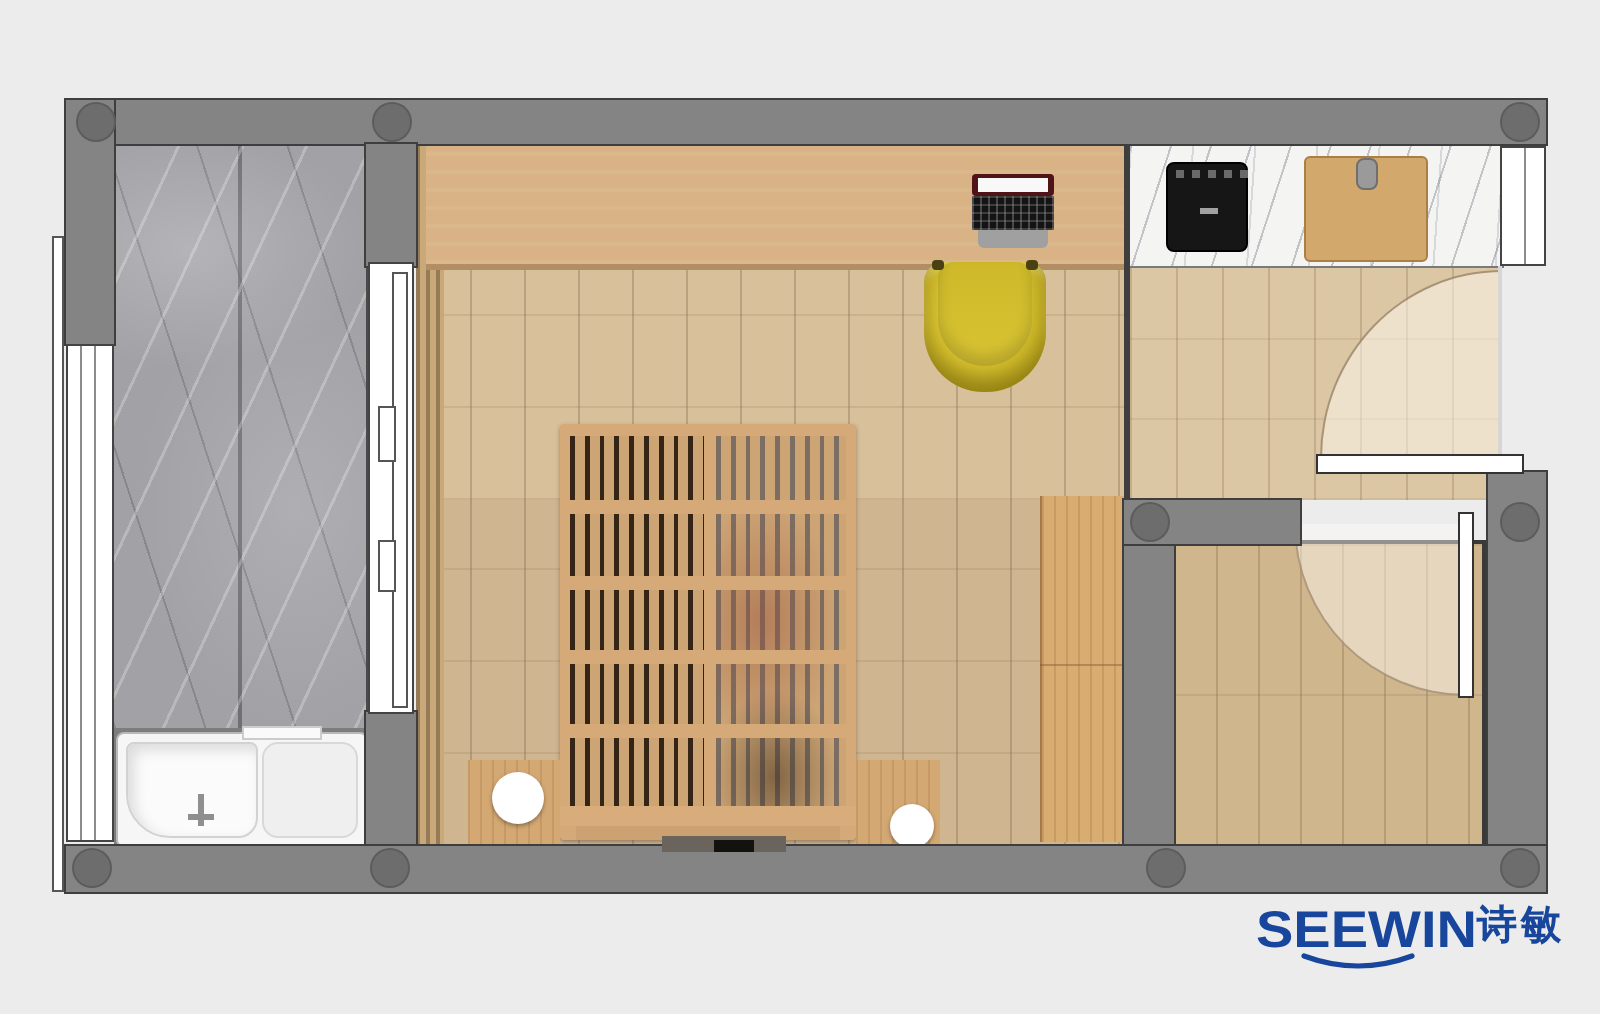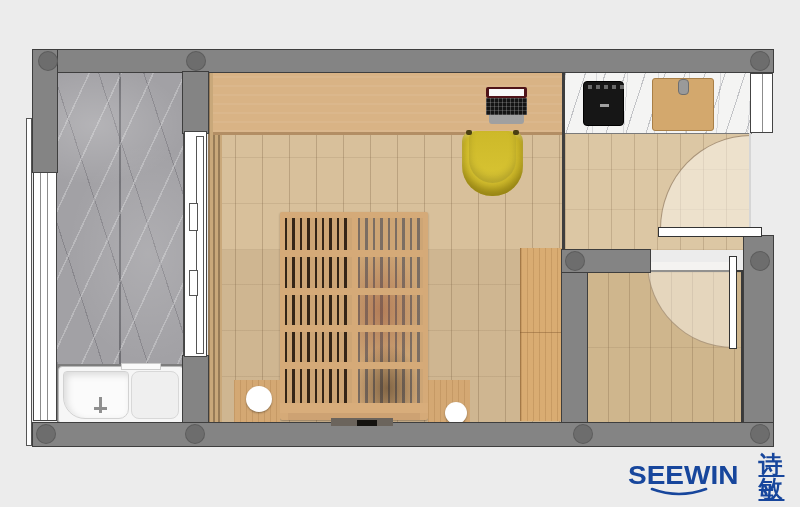--- a/index.html
+++ b/index.html
@@ -126,25 +126,25 @@
     background-image:repeating-linear-gradient(90deg, rgba(140,95,45,.2) 0 1px, transparent 1px 6px);}
   .bedside-left{left:234px;top:380px;}
   .bedside-right{left:428px;top:380px;width:42px;}
   .stool{border-radius:50%;background:var(--stool,#fff);box-shadow:0 1px 2px rgba(0,0,0,.35);z-index:3;}
   .stool-left{left:246px;top:386px;width:26px;height:26px;}
   .stool-right{left:445px;top:402px;width:22px;height:22px;}
   .dark-bar{left:331px;top:418px;width:62px;height:8px;background:#6b645c;z-index:5;}
   .dark-bar-notch{position:absolute;left:26px;top:2px;width:20px;height:6px;background:#14120f;}
 
   
-  .logo{left:628px;top:451px;z-index:6;display:flex;align-items:center;gap:20px;}
+  .logo{left:628px;top:451px;z-index:6;display:flex;align-items:flex-start;gap:0;}
   .logo-en-wrap{position:relative;}
   .logo-en{font-size:28px;font-weight:800;letter-spacing:0;color:var(--logoBlue,#17469c);line-height:1;display:inline-block;transform:scaleY(.92);}
   .swoosh{position:absolute;left:22px;bottom:-7px;}
-  .logo-cn{font-size:24px;font-weight:700;color:var(--logoBlue,#17469c);line-height:1;padding-top:2px;letter-spacing:2px;text-decoration:underline;}
+  .logo-cn{font-size:20px;font-weight:700;color:var(--logoBlue,#17469c);line-height:1;padding-top:2px;letter-spacing:2px;}
 </style>
 </head>
 <body>
 
 <div class="canvas">
 
   <div class="abs bath-floor"></div>
   <div class="abs tub-pad"></div>
   <div class="abs main-floor-upper planks-v"></div>
   <div class="abs main-floor-lower planks-v"></div>

